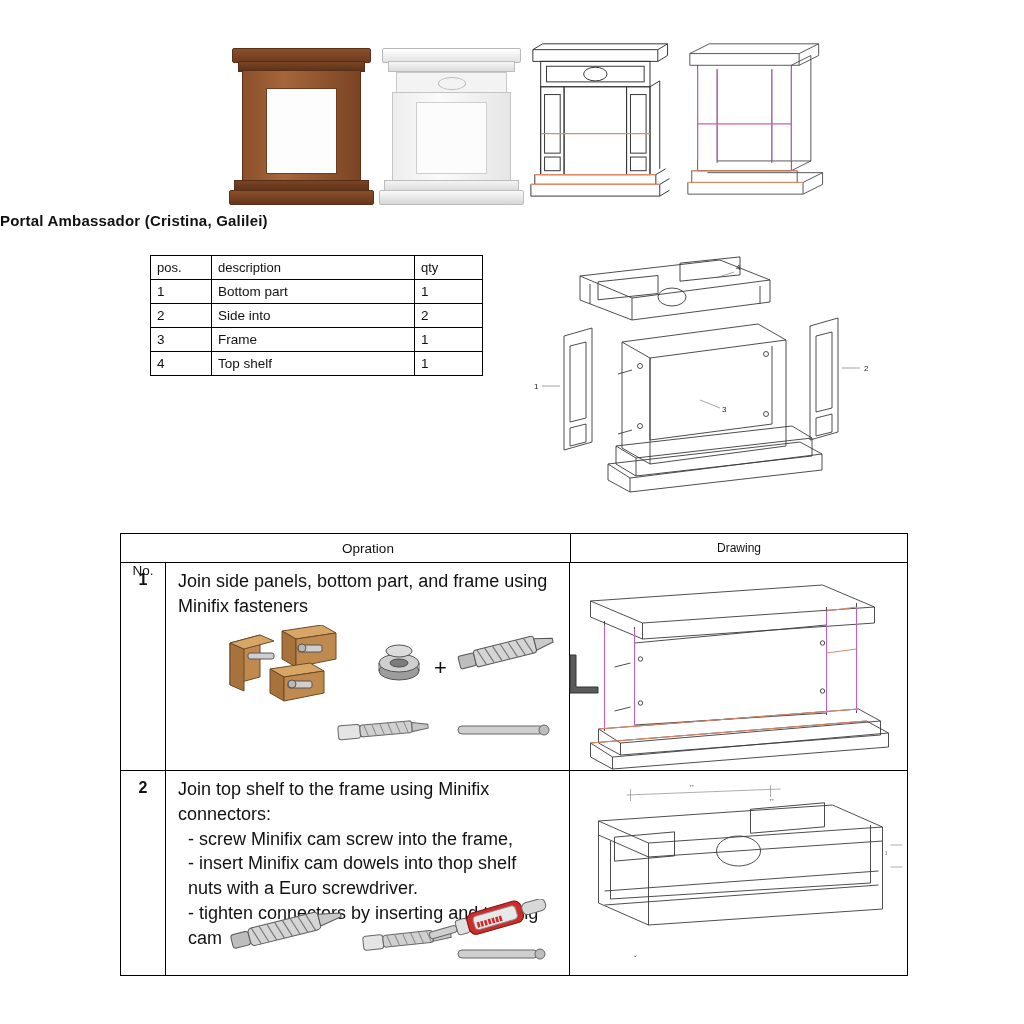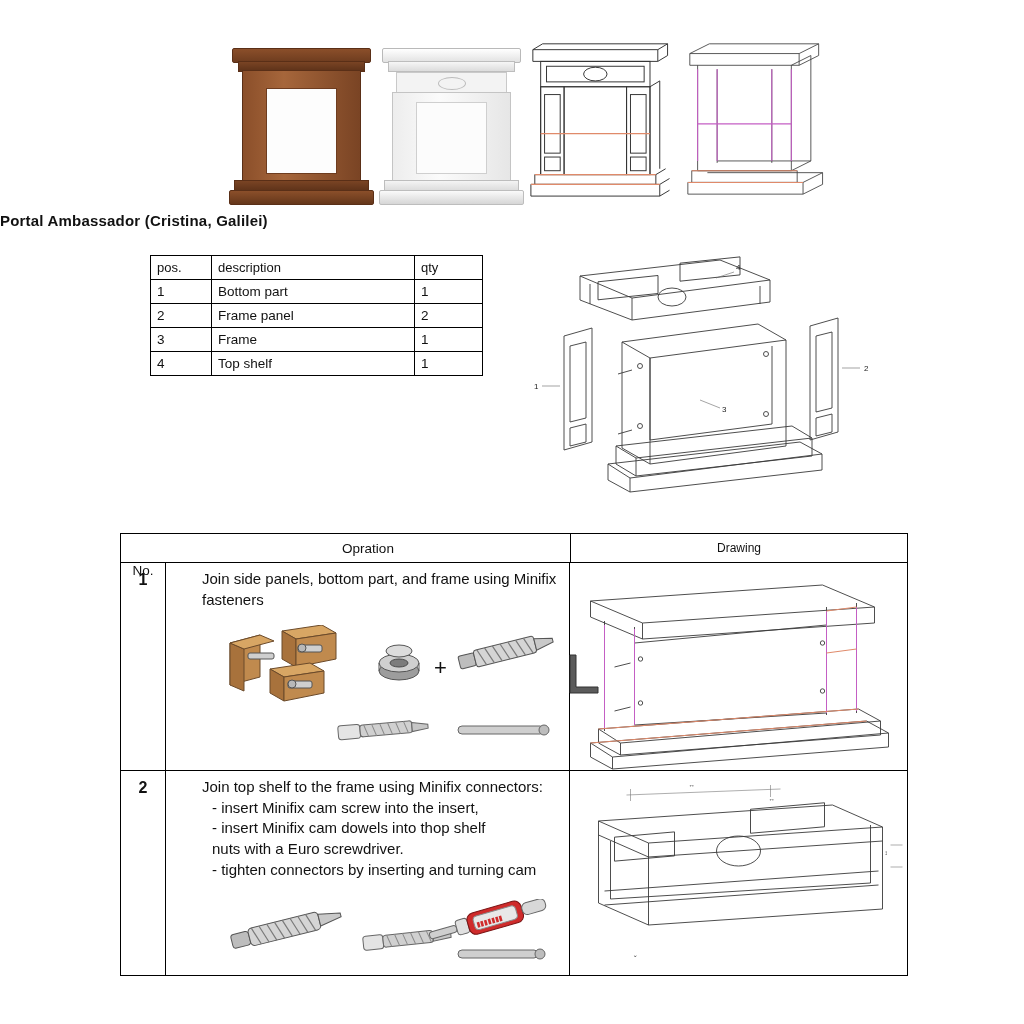--- a/index.html
+++ b/index.html
@@ -78,21 +78,21 @@
   .col-op{width:404px;border-right:1.5px solid #000;display:flex;align-items:center;justify-content:center;font-size:13.5px;}
   .col-dr{flex:1;display:flex;align-items:center;justify-content:center;font-size:12px;}
 
   .step-row{display:flex;border-bottom:1.5px solid #000;}
   .step-row:last-child{border-bottom:none;}
   .row1{height:207px;}
   .row2{height:204px;}
   .cell-no{width:44px;border-right:1.5px solid #000;display:flex;justify-content:center;padding-top:8px;font-size:16px;font-weight:bold;}
   .cell-op{width:404px;border-right:1.5px solid #000;position:relative;padding:6px 8px 0 12px;box-sizing:border-box;}
   .cell-dr{flex:1;position:relative;}
-  .op-text{font-size:15px;line-height:1.38;margin-left:24px;}
+  .op-text{font-size:18px;line-height:1.38;}
   .op-text .sub{display:block;padding-left:10px;}
 
   
   .hw{position:absolute;}
   .hw svg{display:block;}
   .plus{position:absolute;font-size:22px;}
 
   .draw-svg{position:absolute;inset:0;}
   .draw-svg svg{width:100%;height:100%;}
 </style>
@@ -189,21 +189,21 @@
       <th class="c-desc">description</th>
       <th class="c-qty">qty</th>
     </tr>
     <tr>
       <td>1</td>
       <td>Bottom part</td>
       <td>1</td>
     </tr>
     <tr>
       <td>2</td>
-      <td>Frame panel</td>
+      <td>Side into</td>
       <td>2</td>
     </tr>
     <tr>
       <td>3</td>
       <td>Frame</td>
       <td>1</td>
     </tr>
     <tr>
       <td>4</td>
       <td>Top shelf</td>
@@ -387,21 +387,21 @@
       </div>
     </div>
 
     <div class="step-row row2">
       <div class="cell-no">2</div>
 
       <div class="cell-op">
         <div class="op-text">
           <span>Join top shelf to the frame using Minifix</span>
           <span>connectors:</span><br>
-          <span class="sub">- insert Minifix cam screw into the insert,</span>
+          <span class="sub">- screw Minifix cam screw into the frame,</span>
           <span class="sub">- insert Minifix cam dowels into thop shelf</span>
           <span class="sub">  nuts with a Euro screwdriver.</span>
           <span class="sub">- tighten connectors by inserting and turning cam</span>
         </div>
 
         <div class="hw" style="left:60px;top:130px;">
           <svg width="140" height="50" viewBox="0 0 140 50" xmlns="http://www.w3.org/2000/svg">
             <g transform="rotate(-14 70 25)">
               <rect x="4" y="18" width="18" height="14" rx="3" fill="#bdbdbd" stroke="#555"></rect>
               <rect x="22" y="16" width="72" height="18" rx="4" fill="#d5d5d5" stroke="#555"></rect>

